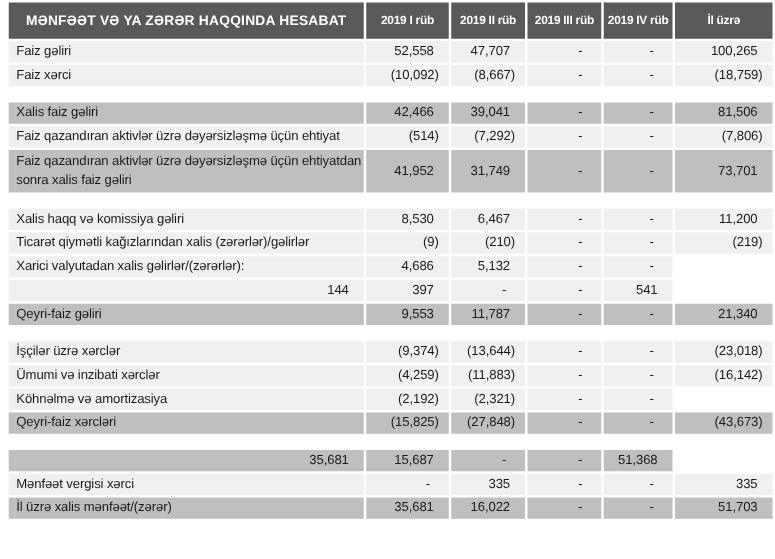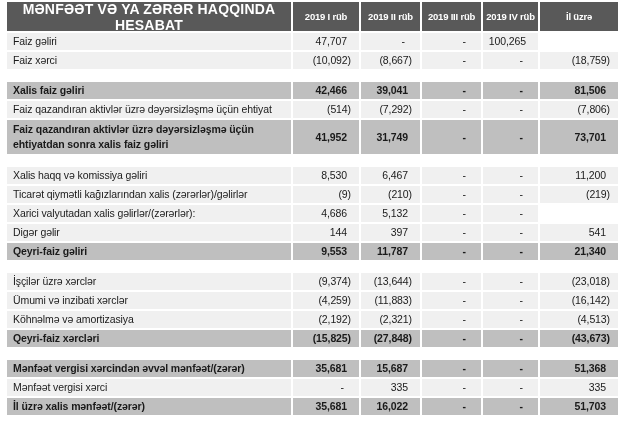--- a/index.html
+++ b/index.html
@@ -4,25 +4,25 @@
 <style>
   * { margin:0; padding:0; box-sizing:border-box; }
   html,body { background:#ffffff; font-family:"Liberation Sans", sans-serif; }
   .canvas { position:relative; width:620px; height:447px; background:#ffffff; overflow:hidden; }
   .table { position:absolute; left:7px; top:2px; width:611px; display:flex; flex-direction:column; gap:2px; }
   .grid { display:grid; grid-template-columns:284px 66px 59px 59px 55px 78px; column-gap:2px; }
   .hdr .cell {
     height:29px; background:var(--header-bg,#595959); color:var(--header-text,#ffffff);
     font-weight:bold; display:flex; align-items:center; justify-content:center; overflow:hidden;
   }
-  .hdr .title { font-size:14px; letter-spacing:.2px; text-align:center; }
+  .hdr .title { font-size:11px; letter-spacing:.2px; text-align:center; }
   .hdr .col { font-size:9.5px; letter-spacing:-.2px; white-space:nowrap; }
   .row .cell { height:17px; line-height:17px; font-size:10.5px; letter-spacing:-.1px;
     background:var(--row-bg,#f0f0f0); color:#1a1a1a; overflow:hidden; }
-  .row.total .cell { background:var(--total-bg,#bfbfbf); font-weight:bold; }
+  .row.total .cell { background:var(--total-bg,#bfbfbf); font-weight:normal; }
   .row .lbl { padding-left:6px; white-space:nowrap; }
   .row .num { text-align:right; padding-right:12px; }
   .row .num.neg { padding-right:8px; }
   .row .num.dash { padding-right:15px; }
   .row.tall .cell { height:34px; }
   .row.tall .lbl { white-space:normal; line-height:15px; padding-top:2px; }
   .row.tall .num { line-height:34px; }
   .spacer { height:9px; background:#ffffff; }
 </style>
 </head>
@@ -34,20 +34,21 @@
       <div class="cell title">MƏNFƏƏT VƏ YA ZƏRƏR HAQQINDA HESABAT</div>
     <div class="cell col">2019 I rüb</div>
         <div class="cell col">2019 II rüb</div>
         <div class="cell col">2019 III rüb</div>
         <div class="cell col">2019 IV rüb</div>
         <div class="cell col">İl üzrə</div>
       </div>
 
   <div class="grid row normal">
         <div class="cell lbl">Faiz gəliri</div>
+        <div class="cell num">52,558</div>
         <div class="cell num">47,707</div>
         <div class="cell num dash">-</div>
         <div class="cell num dash">-</div>
         <div class="cell num">100,265</div>
       </div>
       <div class="grid row normal">
         <div class="cell lbl">Faiz xərci</div>
         <div class="cell num neg">(10,092)</div>
         <div class="cell num neg">(8,667)</div>
         <div class="cell num dash">-</div>
@@ -97,21 +98,20 @@
         <div class="cell num neg">(219)</div>
       </div>
       <div class="grid row normal">
         <div class="cell lbl">Xarici valyutadan xalis gəlirlər/(zərərlər):</div>
         <div class="cell num">4,686</div>
         <div class="cell num">5,132</div>
         <div class="cell num dash">-</div>
         <div class="cell num dash">-</div>
       </div>
       <div class="grid row normal">
-        <div class="cell lbl">Digər gəlir</div>
         <div class="cell num">144</div>
         <div class="cell num">397</div>
         <div class="cell num dash">-</div>
         <div class="cell num dash">-</div>
         <div class="cell num">541</div>
       </div>
       <div class="grid row total">
         <div class="cell lbl">Qeyri-faiz gəliri</div>
         <div class="cell num">9,553</div>
         <div class="cell num">11,787</div>
@@ -135,33 +135,31 @@
         <div class="cell num dash">-</div>
         <div class="cell num dash">-</div>
         <div class="cell num neg">(16,142)</div>
       </div>
       <div class="grid row normal">
         <div class="cell lbl">Köhnəlmə və amortizasiya</div>
         <div class="cell num neg">(2,192)</div>
         <div class="cell num neg">(2,321)</div>
         <div class="cell num dash">-</div>
         <div class="cell num dash">-</div>
-        <div class="cell num neg">(4,513)</div>
       </div>
       <div class="grid row total">
         <div class="cell lbl">Qeyri-faiz xərcləri</div>
         <div class="cell num neg">(15,825)</div>
         <div class="cell num neg">(27,848)</div>
         <div class="cell num dash">-</div>
         <div class="cell num dash">-</div>
         <div class="cell num neg">(43,673)</div>
       </div>
       <div class="spacer"></div>
       <div class="grid row total">
-        <div class="cell lbl">Mənfəət vergisi xərcindən əvvəl mənfəət/(zərər)</div>
         <div class="cell num">35,681</div>
         <div class="cell num">15,687</div>
         <div class="cell num dash">-</div>
         <div class="cell num dash">-</div>
         <div class="cell num">51,368</div>
       </div>
       <div class="grid row normal">
         <div class="cell lbl">Mənfəət vergisi xərci</div>
         <div class="cell num dash">-</div>
         <div class="cell num">335</div>

